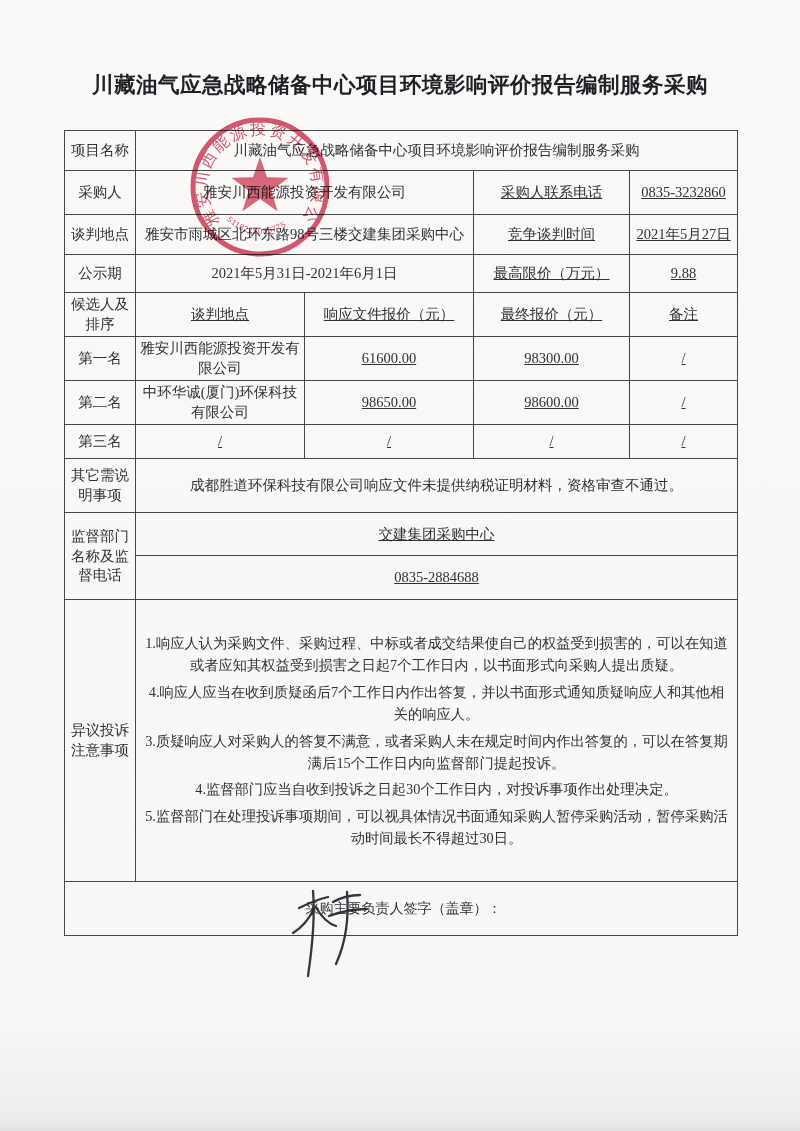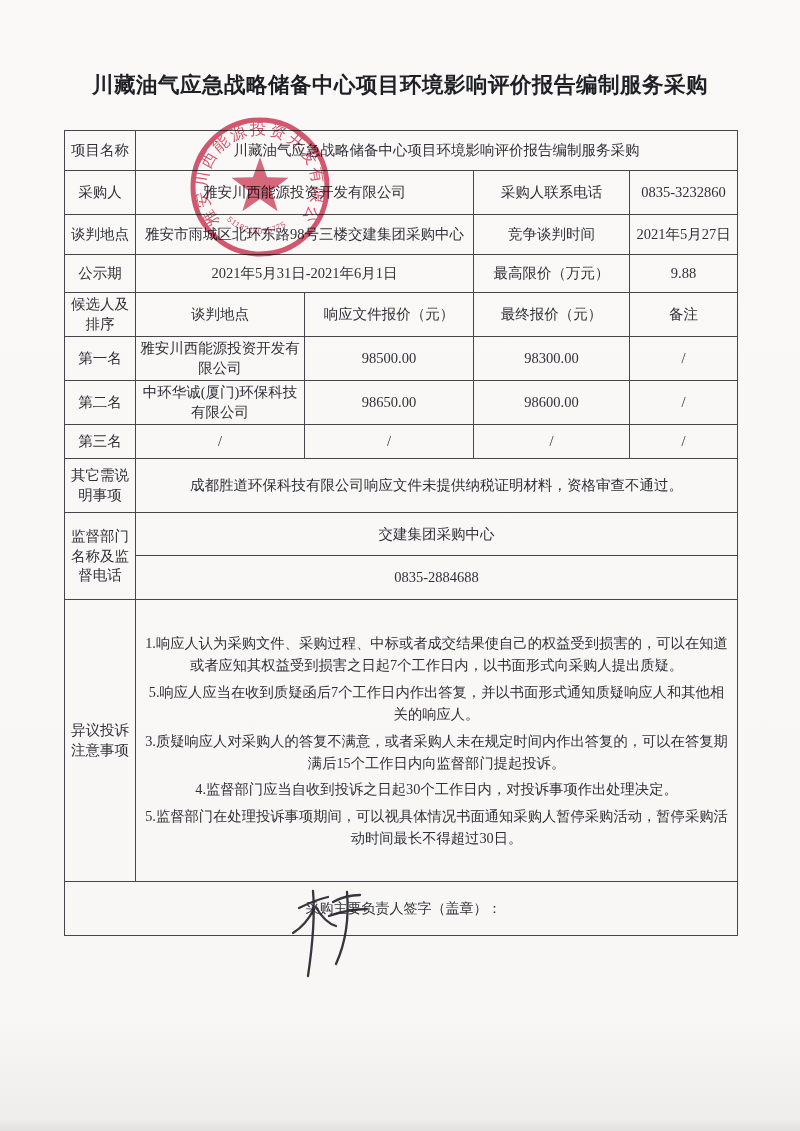--- a/index.html
+++ b/index.html
@@ -36,21 +36,21 @@
     color:#303138;
     padding:2px 4px;
     vertical-align:middle;
     line-height:1.35;
     word-break:break-all;
     text-align:center;
   }
   td.lbl{padding-left:5px;text-align:left;}
   td.lbl-c{text-align:center;padding-left:3px;padding-right:3px;}
   td.val{padding-left:8px;text-align:left;}
-  td.c{text-align:center;}
+  td.c{text-align:center;text-decoration:underline;}
   td.long-text{padding:10px 10px 10px 7px;}
   .obj-item{margin:4px;line-height:22.4px;font-size:14.3px;}
   .sig-cell{position:relative;}
   .sig-label{padding-left:5px;font-size:14px;}
   .sig-svg{position:absolute;left:218px;top:2px;overflow:visible;}
   .stamp{
     position:absolute;left:160px;top:87px;
     width:200px;height:200px;
     opacity:0.82;
     mix-blend-mode:multiply;
@@ -101,21 +101,21 @@
       <tr style="height:37px">
         <td class="lbl">候选人及排序</td>
         <td class="c">谈判地点</td>
         <td class="c">响应文件报价（元）</td>
         <td class="c">最终报价（元）</td>
         <td class="c">备注</td>
       </tr>
       <tr style="height:38px">
         <td class="lbl">第一名</td>
         <td class="val">雅安川西能源投资开发有限公司</td>
-        <td class="c">98500.00</td>
+        <td class="c">61600.00</td>
         <td class="c">98300.00</td>
         <td class="c">/</td>
       </tr>
       <tr style="height:35px">
         <td class="lbl">第二名</td>
         <td class="val">中环华诚(厦门)环保科技有限公司</td>
         <td class="c">98650.00</td>
         <td class="c">98600.00</td>
         <td class="c">/</td>
       </tr>
@@ -134,21 +134,21 @@
         <td class="lbl-c" rowspan="2">监督部门名称及监督电话</td>
         <td class="c" colspan="4">交建集团采购中心</td>
       </tr>
       <tr style="height:44px">
         <td class="c" colspan="4">0835-2884688</td>
       </tr>
       <tr style="height:282px">
         <td class="lbl-c">异议投诉注意事项</td>
         <td class="long-text" colspan="4">
           <p class="obj-item">1.响应人认为采购文件、采购过程、中标或者成交结果使自己的权益受到损害的，可以在知道或者应知其权益受到损害之日起7个工作日内，以书面形式向采购人提出质疑。</p>
-          <p class="obj-item">5.响应人应当在收到质疑函后7个工作日内作出答复，并以书面形式通知质疑响应人和其他相关的响应人。</p>
+          <p class="obj-item">4.响应人应当在收到质疑函后7个工作日内作出答复，并以书面形式通知质疑响应人和其他相关的响应人。</p>
           <p class="obj-item">3.质疑响应人对采购人的答复不满意，或者采购人未在规定时间内作出答复的，可以在答复期满后15个工作日内向监督部门提起投诉。</p>
           <p class="obj-item">4.监督部门应当自收到投诉之日起30个工作日内，对投诉事项作出处理决定。</p>
           <p class="obj-item">5.监督部门在处理投诉事项期间，可以视具体情况书面通知采购人暂停采购活动，暂停采购活动时间最长不得超过30日。</p>
         </td>
       </tr>
       <tr style="height:54px">
         <td class="sig-cell" colspan="5">
           <span class="sig-label">采购主要负责人签字（盖章）：</span>
           <svg class="sig-svg" width="110" height="104" viewBox="0 0 110 104">
             <g fill="none" stroke="#26262e" stroke-width="2.3" stroke-linecap="round" opacity="0.92">

